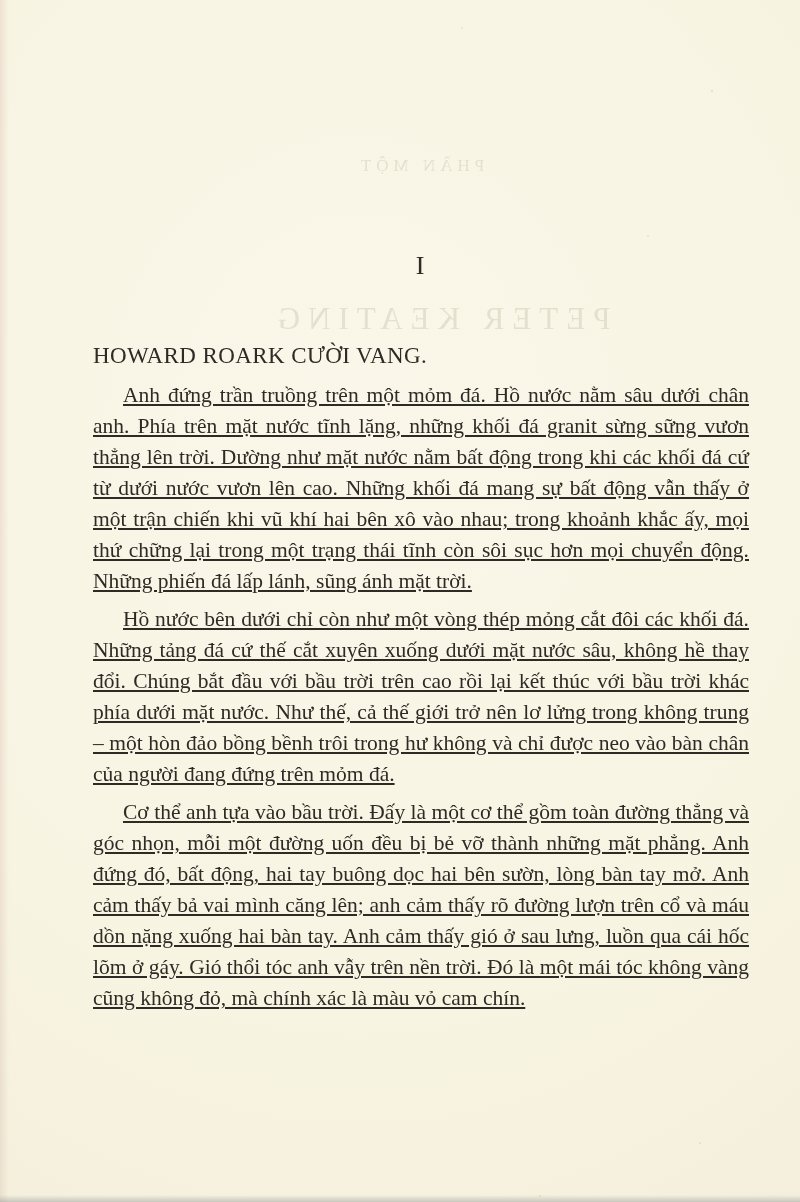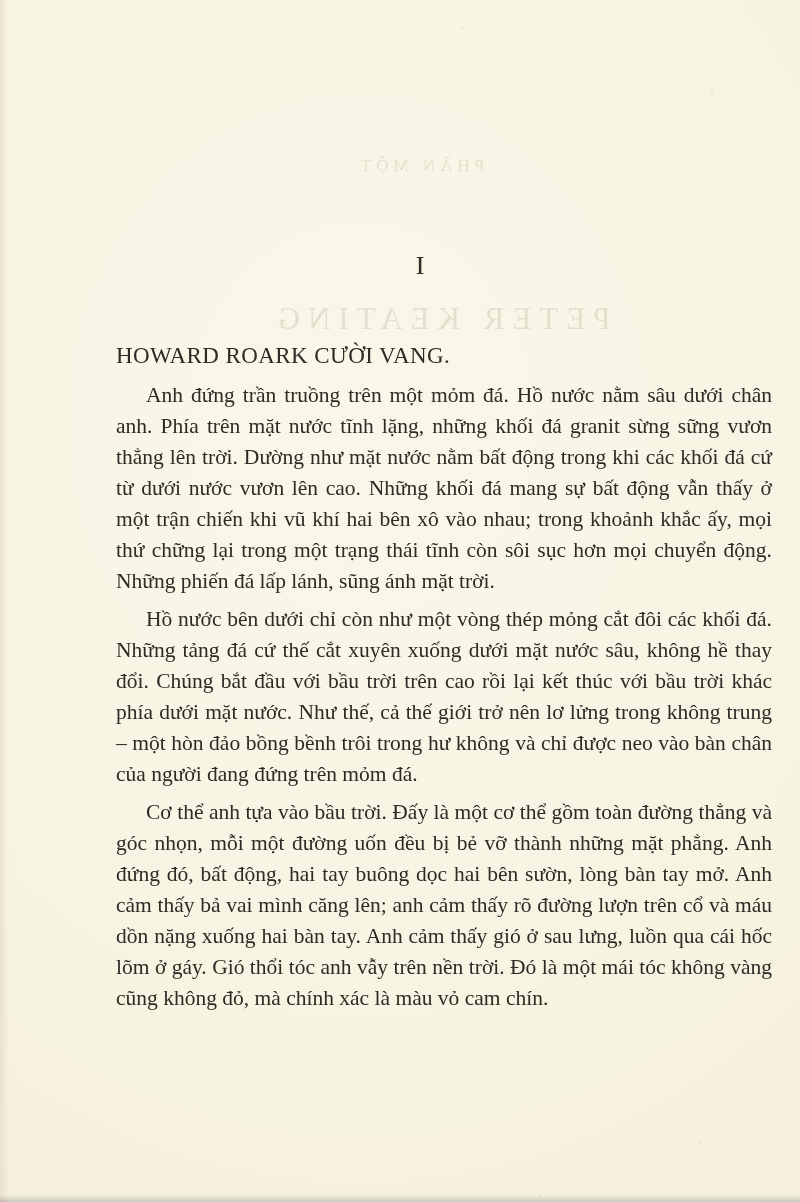--- a/index.html
+++ b/index.html
@@ -54,32 +54,32 @@
   }
 
   .text-block {
     position: absolute;
     left: 93px;
     top: 340px;
     width: 656px;
     font-size: 21.5px;
     line-height: 31px;
     text-align: justify;
-    margin-left: 23px;
   }
   .opening-line {
     font-size: 23px;
     font-weight: normal;
     letter-spacing: 0.4px;
     line-height: 31px;
     margin: 0 0 9px 0;
   }
   .para {
     margin: 0 0 7px 0;
     text-indent: 30px;
+    text-decoration: underline;
   }
 
   
   .edge-bottom {
     position: absolute;
     left: 0; right: 0; bottom: 0;
     height: 7px;
     background: linear-gradient(to bottom, rgba(125,132,135,0) 0%, rgba(125,132,135,0.38) 100%);
   }
   .edge-left {

